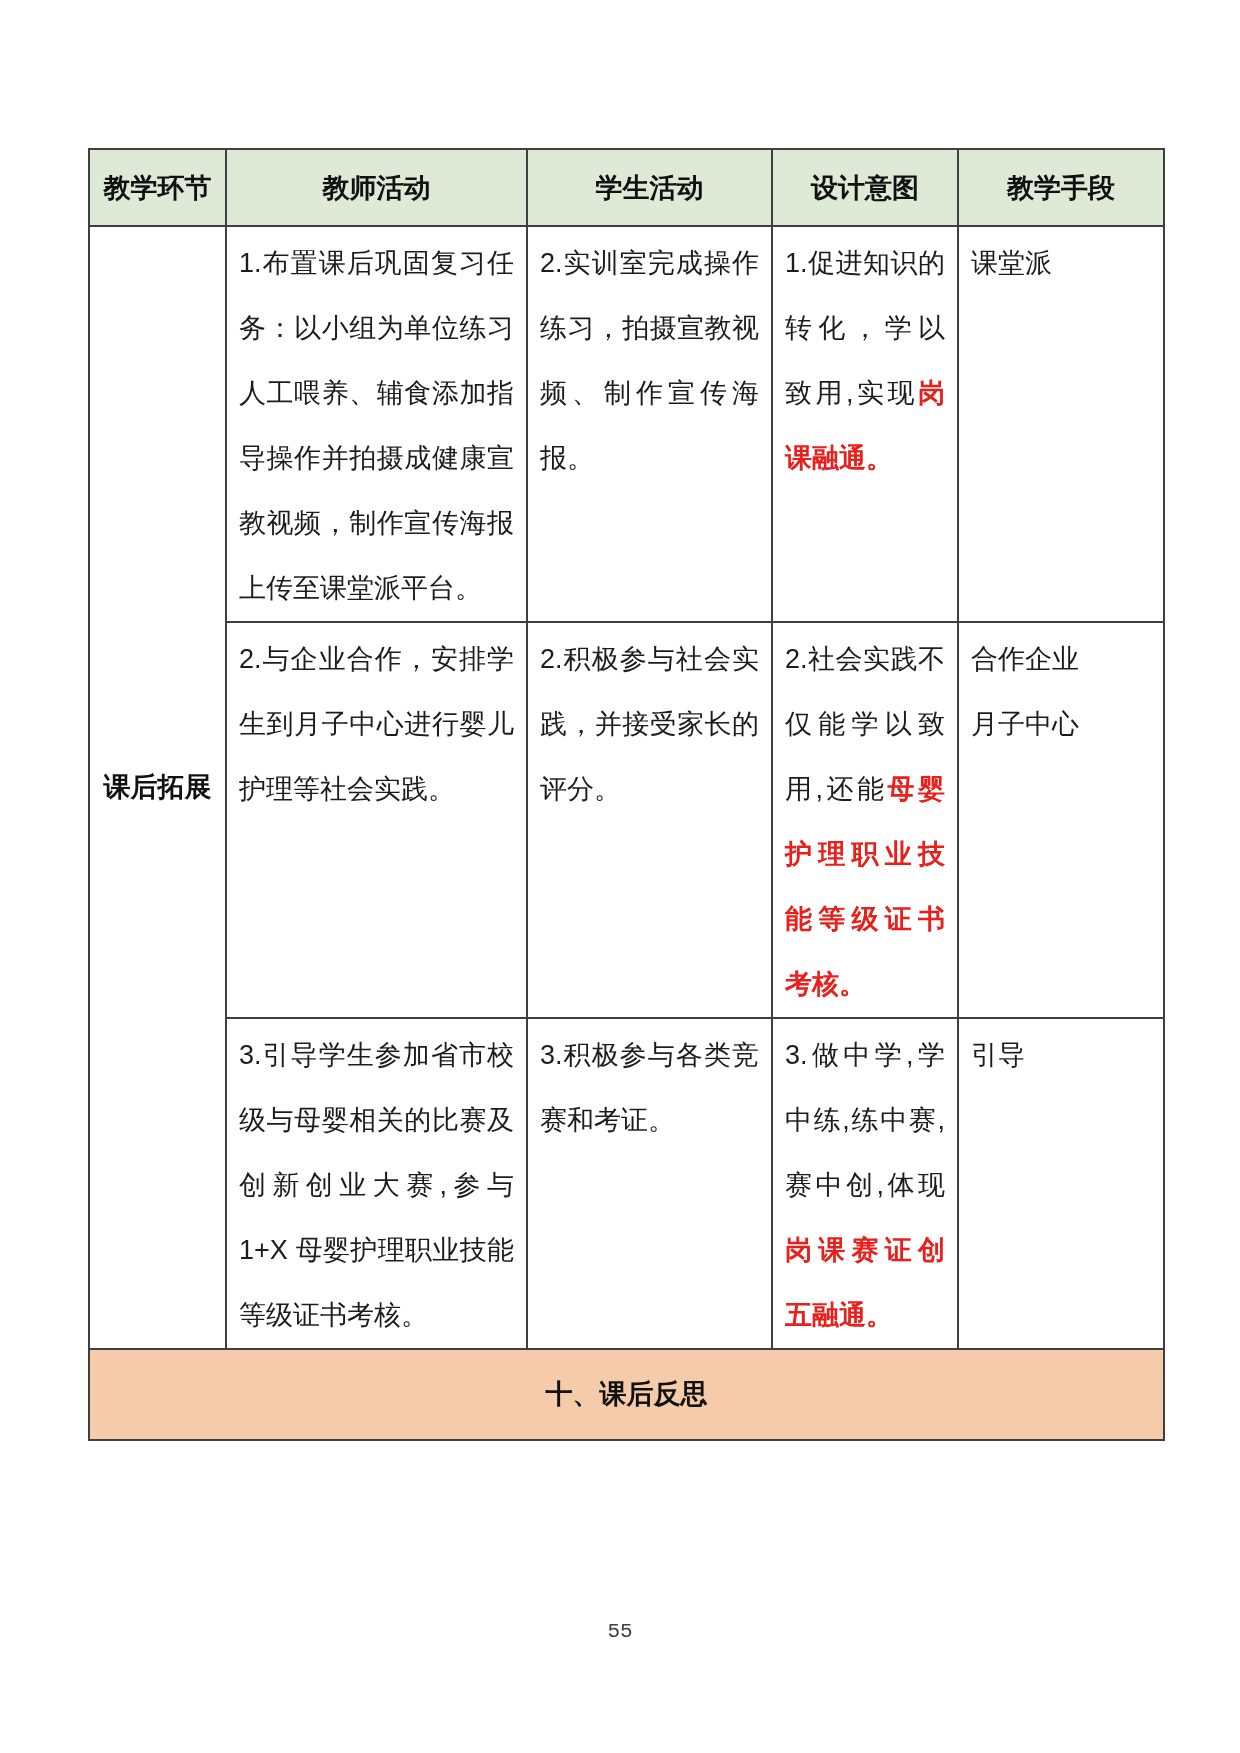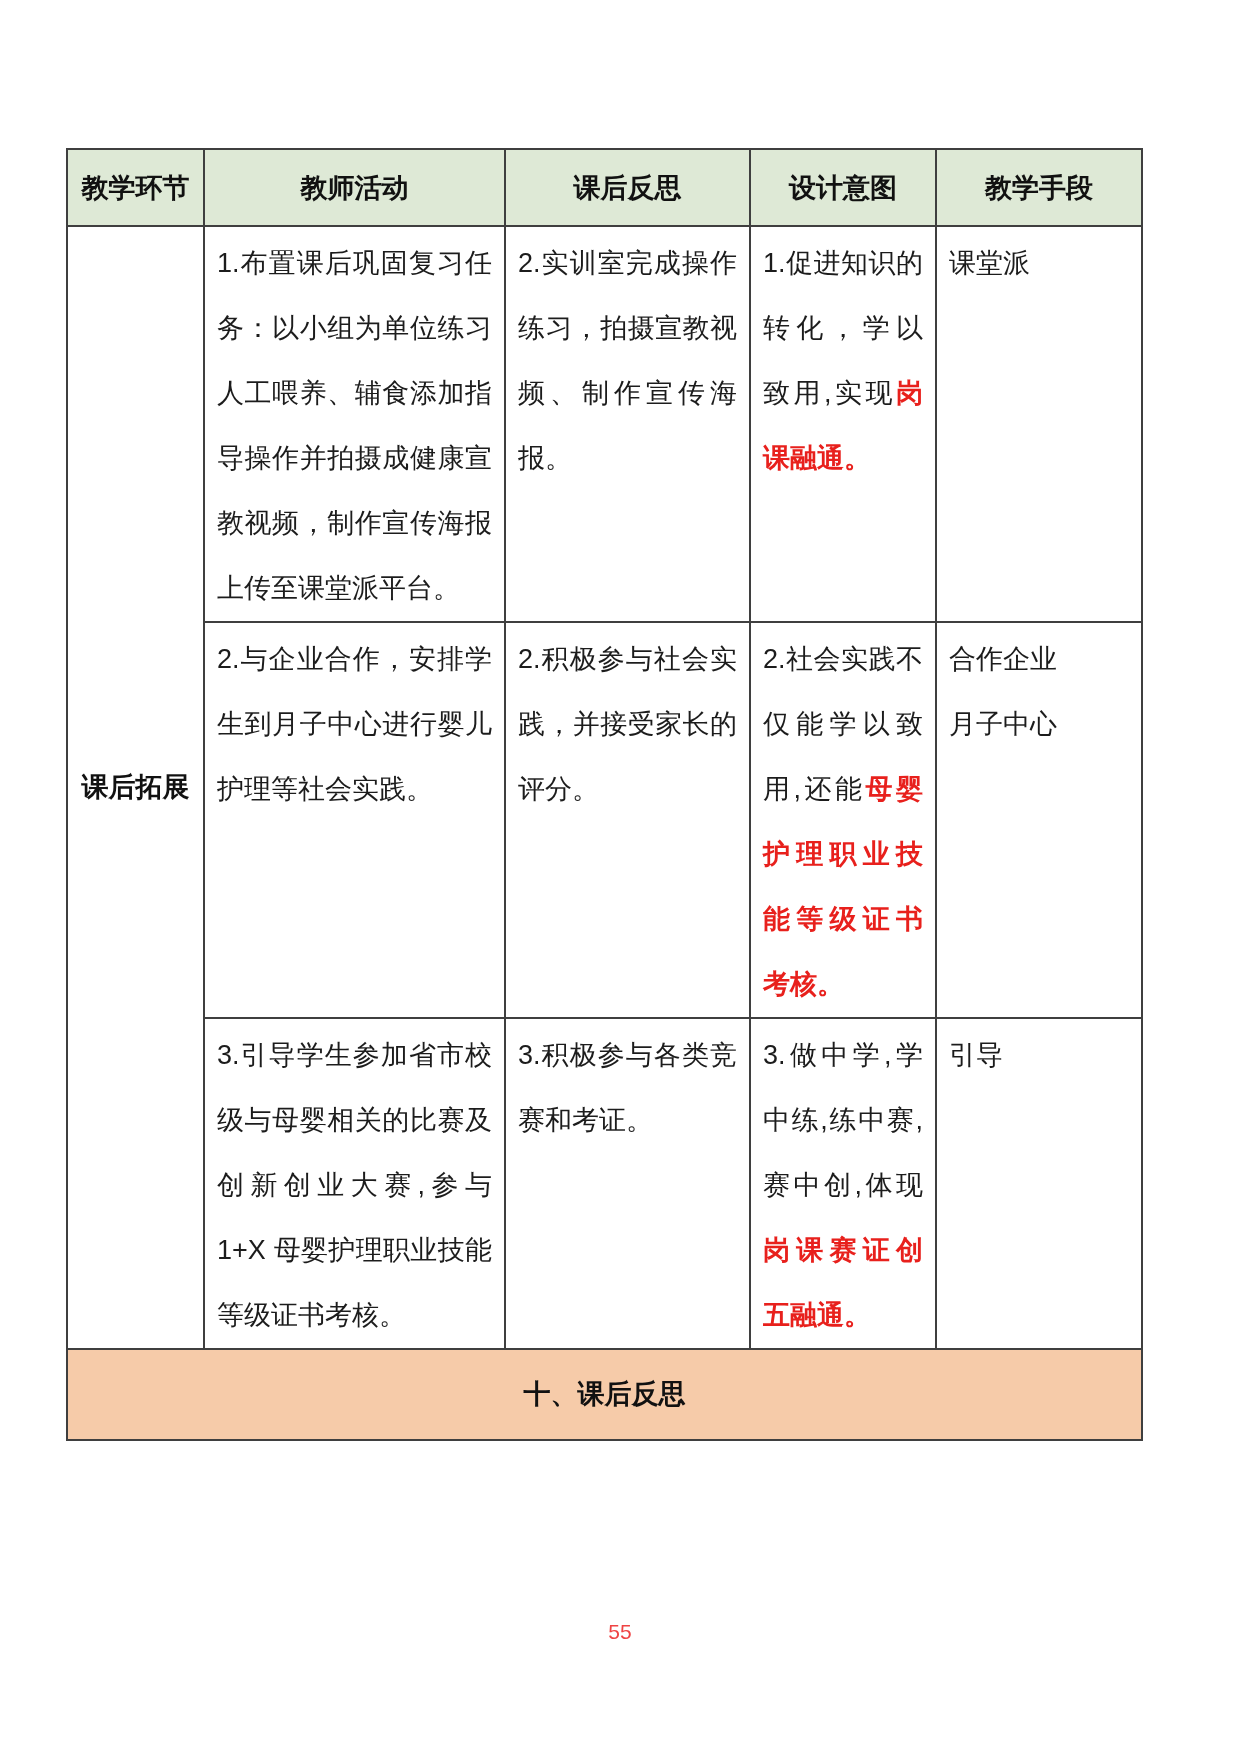--- a/index.html
+++ b/index.html
@@ -7,21 +7,21 @@
   body {
     width: 1240px;
     height: 1753px;
     position: relative;
     font-family: "Liberation Sans", sans-serif;
     color: #1c1c1c;
     overflow: hidden;
   }
   .lesson-table {
     position: absolute;
-    left: 66px;
+    left: 88px;
     top: 148px;
     width: 1075px;
     border-collapse: collapse;
     table-layout: fixed;
   }
   .lesson-table th,
   .lesson-table td {
     border: 2px solid var(--border, #3f3f3f);
   }
   .lesson-table th {
@@ -68,41 +68,41 @@
     line-height: 77px;
     padding: 12px !important;
     color: #111;
   }
   .page-number {
     position: absolute;
     top: 1620px;
     left: 0;
     width: 100%;
     text-align: center;
-    font-family: Liberation Sans, sans-serif;
+    font-family: Liberation Mono, monospace;
     font-size: 21px;
-    color: #ef4444;
+    color: #404040;
   }
 </style>
 </head>
 <body>
 
 <table class="lesson-table">
   <colgroup>
     <col style="width:137px">
     <col style="width:301px">
     <col style="width:245px">
     <col style="width:186px">
     <col style="width:206px">
   </colgroup>
   <thead>
     <tr>
       <th>教学环节</th>
       <th>教师活动</th>
-      <th>课后反思</th>
+      <th>学生活动</th>
       <th>设计意图</th>
       <th>教学手段</th>
     </tr>
   </thead>
   <tbody>
     <tr class="row1">
       <td class="stage-cell" rowspan="3">
         <span>课后拓展</span>
       </td>
       <td class="teacher-cell">1.布置课后巩固复习任务：以小组为单位练习人工喂养、辅食添加指导操作并拍摄成健康宣教视频，制作宣传海报上传至课堂派平台。</td>

